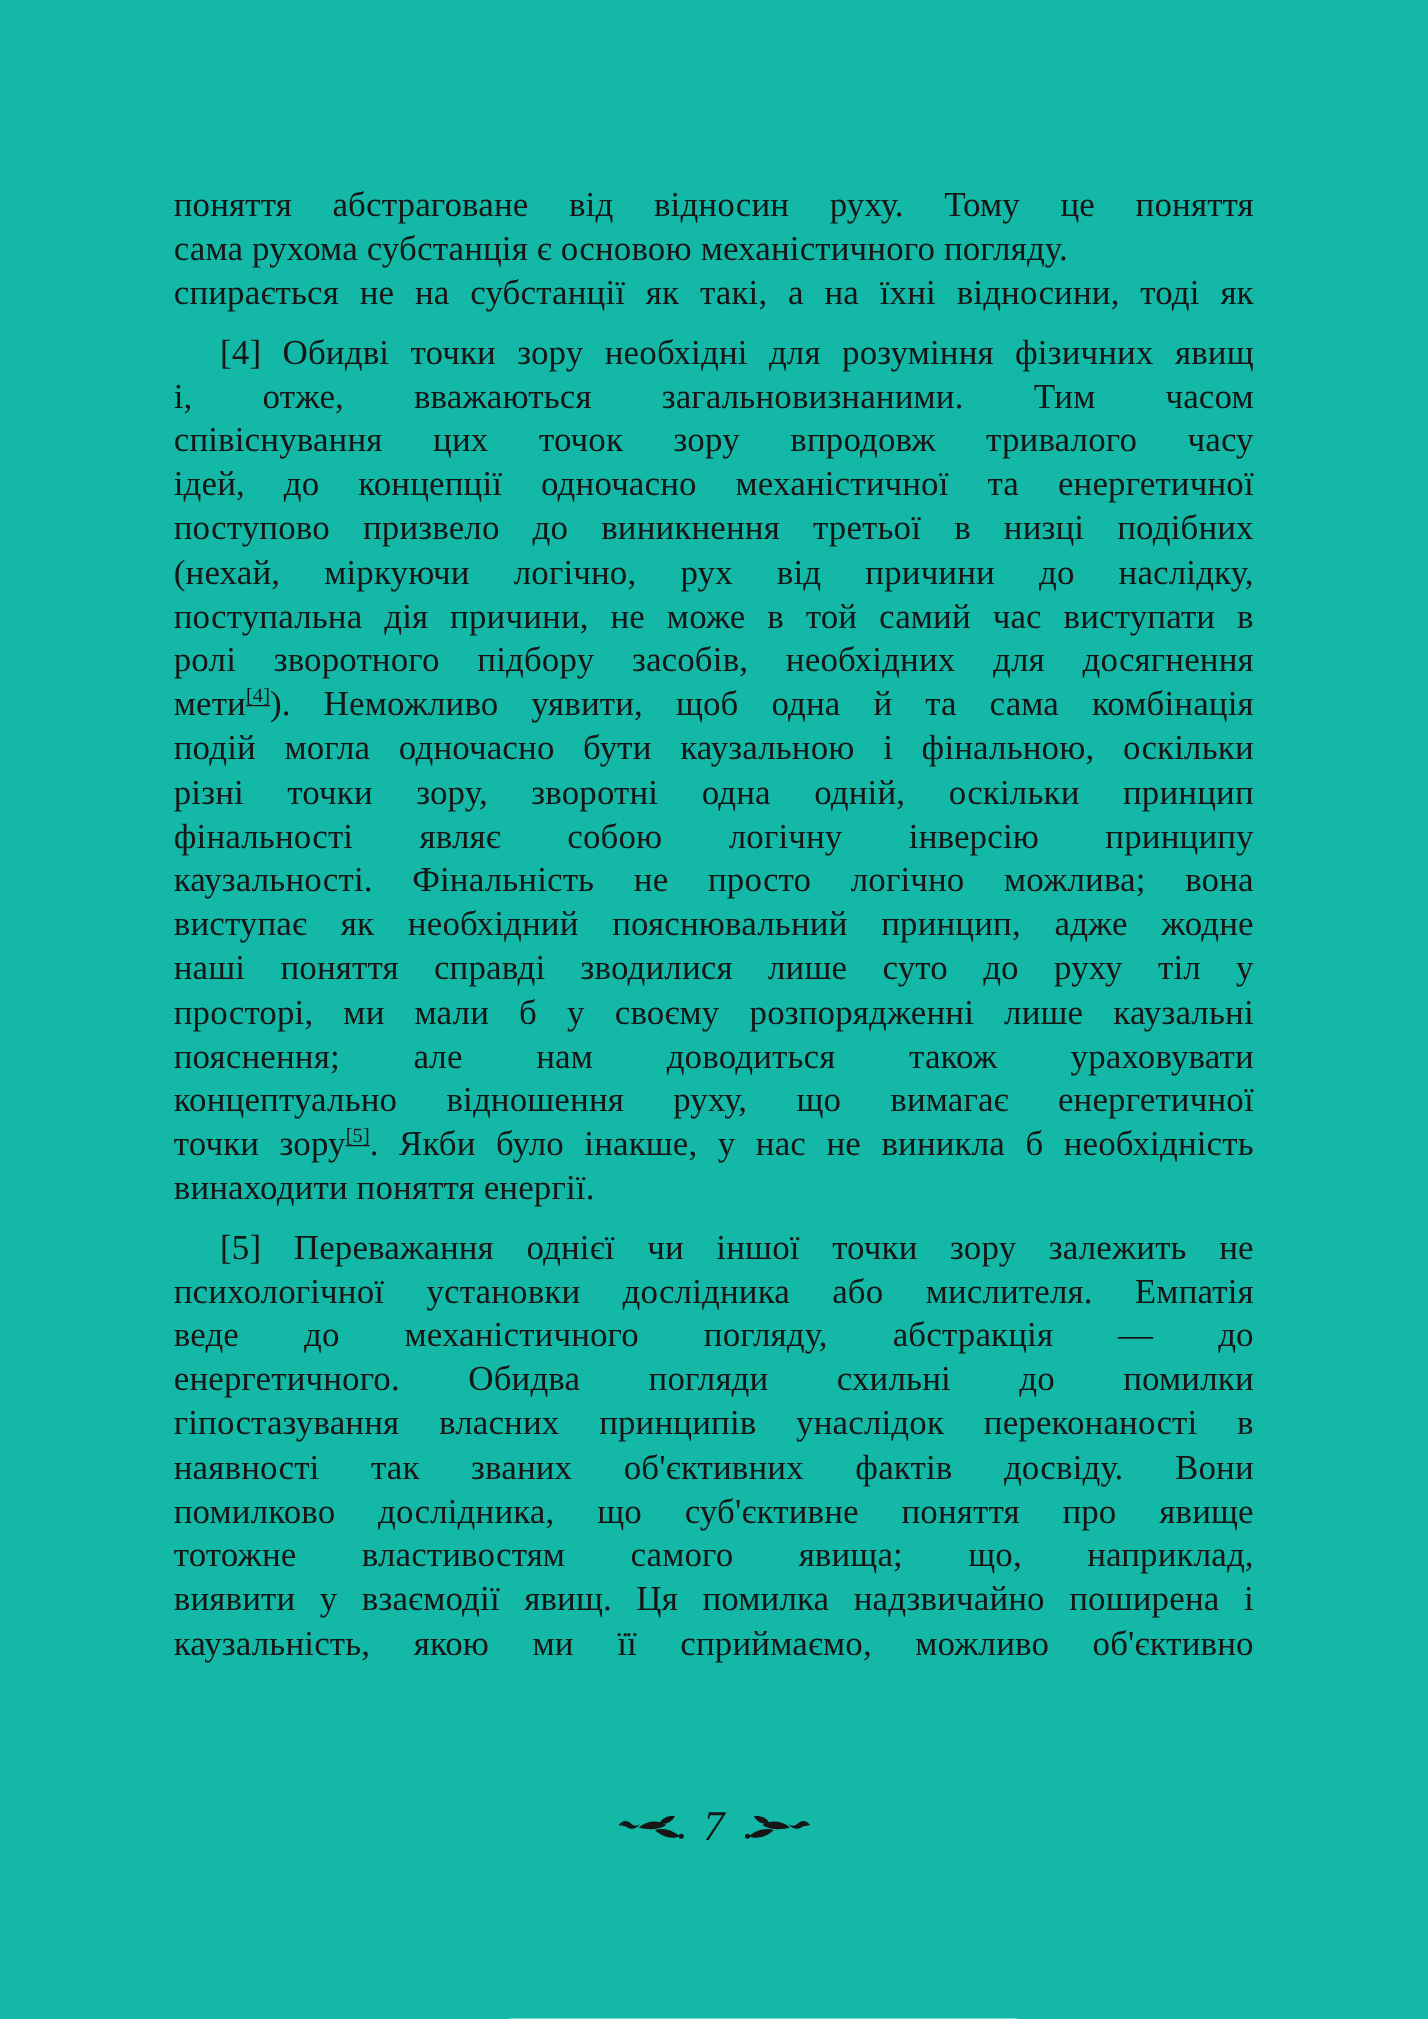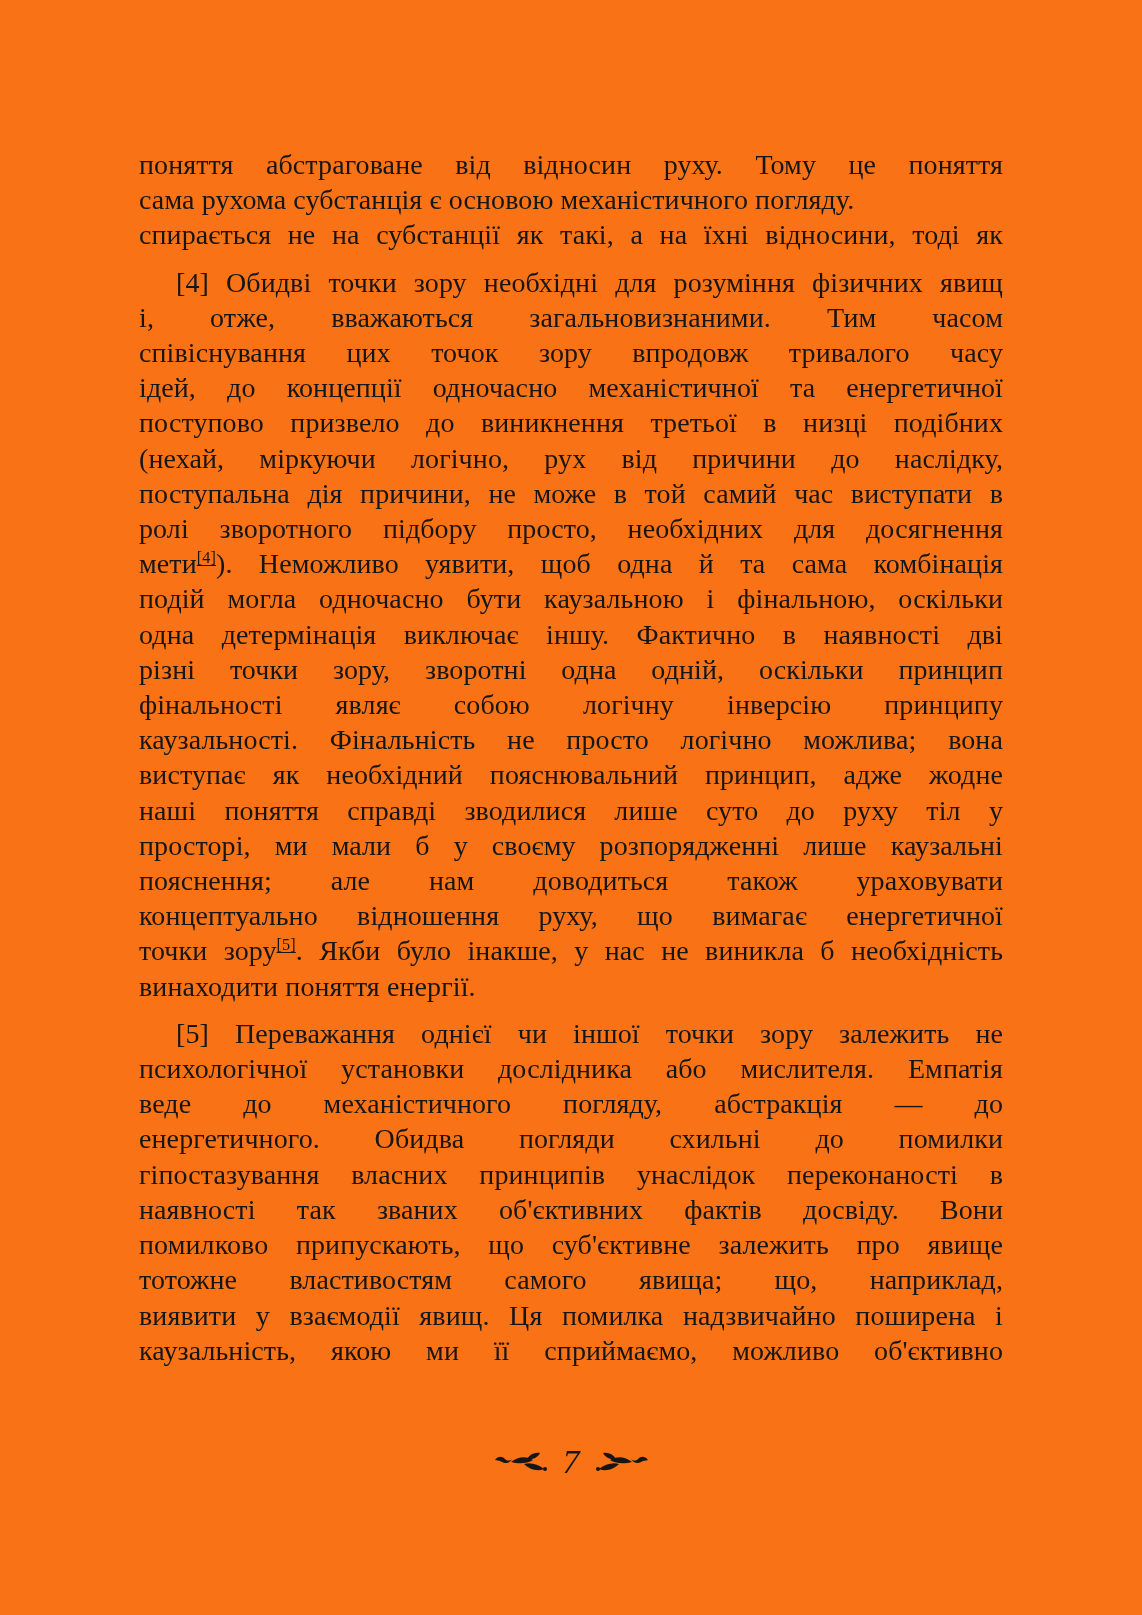--- a/index.html
+++ b/index.html
@@ -11,21 +11,21 @@
     width: 1142px;
     height: 1615px;
     position: relative;
     font-family: "Liberation Serif", "DejaVu Serif", serif;
     color: #161616;
     overflow: hidden;
   }
   .page {
     position: absolute;
     inset: 0;
-    background: #f97316;
+    background: #14b8a6;
     text-decoration: underline;
   }
   .text-block {
     position: absolute;
     left: 139px;
     top: 147px;
     width: 864px;
     font-size: 28px;
     line-height: 35.2px;
     letter-spacing: 0.1px;
@@ -78,43 +78,42 @@
         <div class="line">спирається не на субстанції як такі, а на їхні відносини, тоді як</div>
       </div>
       <div class="paragraph">
         <div class="line line-indent">[4] Обидві точки зору необхідні для розуміння фізичних явищ</div>
         <div class="line">і, отже, вважаються загальновизнаними. Тим часом</div>
         <div class="line">співіснування цих точок зору впродовж тривалого часу</div>
         <div class="line">ідей, до концепції одночасно механістичної та енергетичної</div>
         <div class="line">поступово призвело до виникнення третьої в низці подібних</div>
         <div class="line">(нехай, міркуючи логічно, рух від причини до наслідку,</div>
         <div class="line">поступальна дія причини, не може в той самий час виступати в</div>
-        <div class="line">ролі зворотного підбору просто, необхідних для досягнення</div>
+        <div class="line">ролі зворотного підбору засобів, необхідних для досягнення</div>
         <div class="line">мети<sup class="fn">[4]</sup>). Неможливо уявити, щоб одна й та сама комбінація</div>
         <div class="line">подій могла одночасно бути каузальною і фінальною, оскільки</div>
-        <div class="line">одна детермінація виключає іншу. Фактично в наявності дві</div>
         <div class="line">різні точки зору, зворотні одна одній, оскільки принцип</div>
         <div class="line">фінальності являє собою логічну інверсію принципу</div>
         <div class="line">каузальності. Фінальність не просто логічно можлива; вона</div>
         <div class="line">виступає як необхідний пояснювальний принцип, адже жодне</div>
         <div class="line">наші поняття справді зводилися лише суто до руху тіл у</div>
         <div class="line">просторі, ми мали б у своєму розпорядженні лише каузальні</div>
         <div class="line">пояснення; але нам доводиться також ураховувати</div>
         <div class="line">концептуально відношення руху, що вимагає енергетичної</div>
         <div class="line">точки зору<sup class="fn">[5]</sup>. Якби було інакше, у нас не виникла б необхідність</div>
         <div class="line line-last">винаходити поняття енергії.</div>
       </div>
       <div class="paragraph">
         <div class="line line-indent">[5] Переважання однієї чи іншої точки зору залежить не</div>
         <div class="line">психологічної установки дослідника або мислителя. Емпатія</div>
         <div class="line">веде до механістичного погляду, абстракція — до</div>
         <div class="line">енергетичного. Обидва погляди схильні до помилки</div>
         <div class="line">гіпостазування власних принципів унаслідок переконаності в</div>
         <div class="line">наявності так званих об'єктивних фактів досвіду. Вони</div>
-        <div class="line">помилково припускають, що суб'єктивне залежить про явище</div>
+        <div class="line">помилково дослідника, що суб'єктивне поняття про явище</div>
         <div class="line">тотожне властивостям самого явища; що, наприклад,</div>
         <div class="line">виявити у взаємодії явищ. Ця помилка надзвичайно поширена і</div>
         <div class="line">каузальність, якою ми її сприймаємо, можливо об'єктивно</div>
       </div>
     </div>
 
   <div class="footer">
     <svg class="ornament" width="54" height="26" viewBox="0 0 54 26" aria-hidden="true">
       <g fill="#161616" stroke="none">
         <path d="M1,11 C4,7 8,7 11,10 C13,12 16,12 18,10 C16,14 11,15 8,13 C5,11 3,12 1,11 Z"></path>

